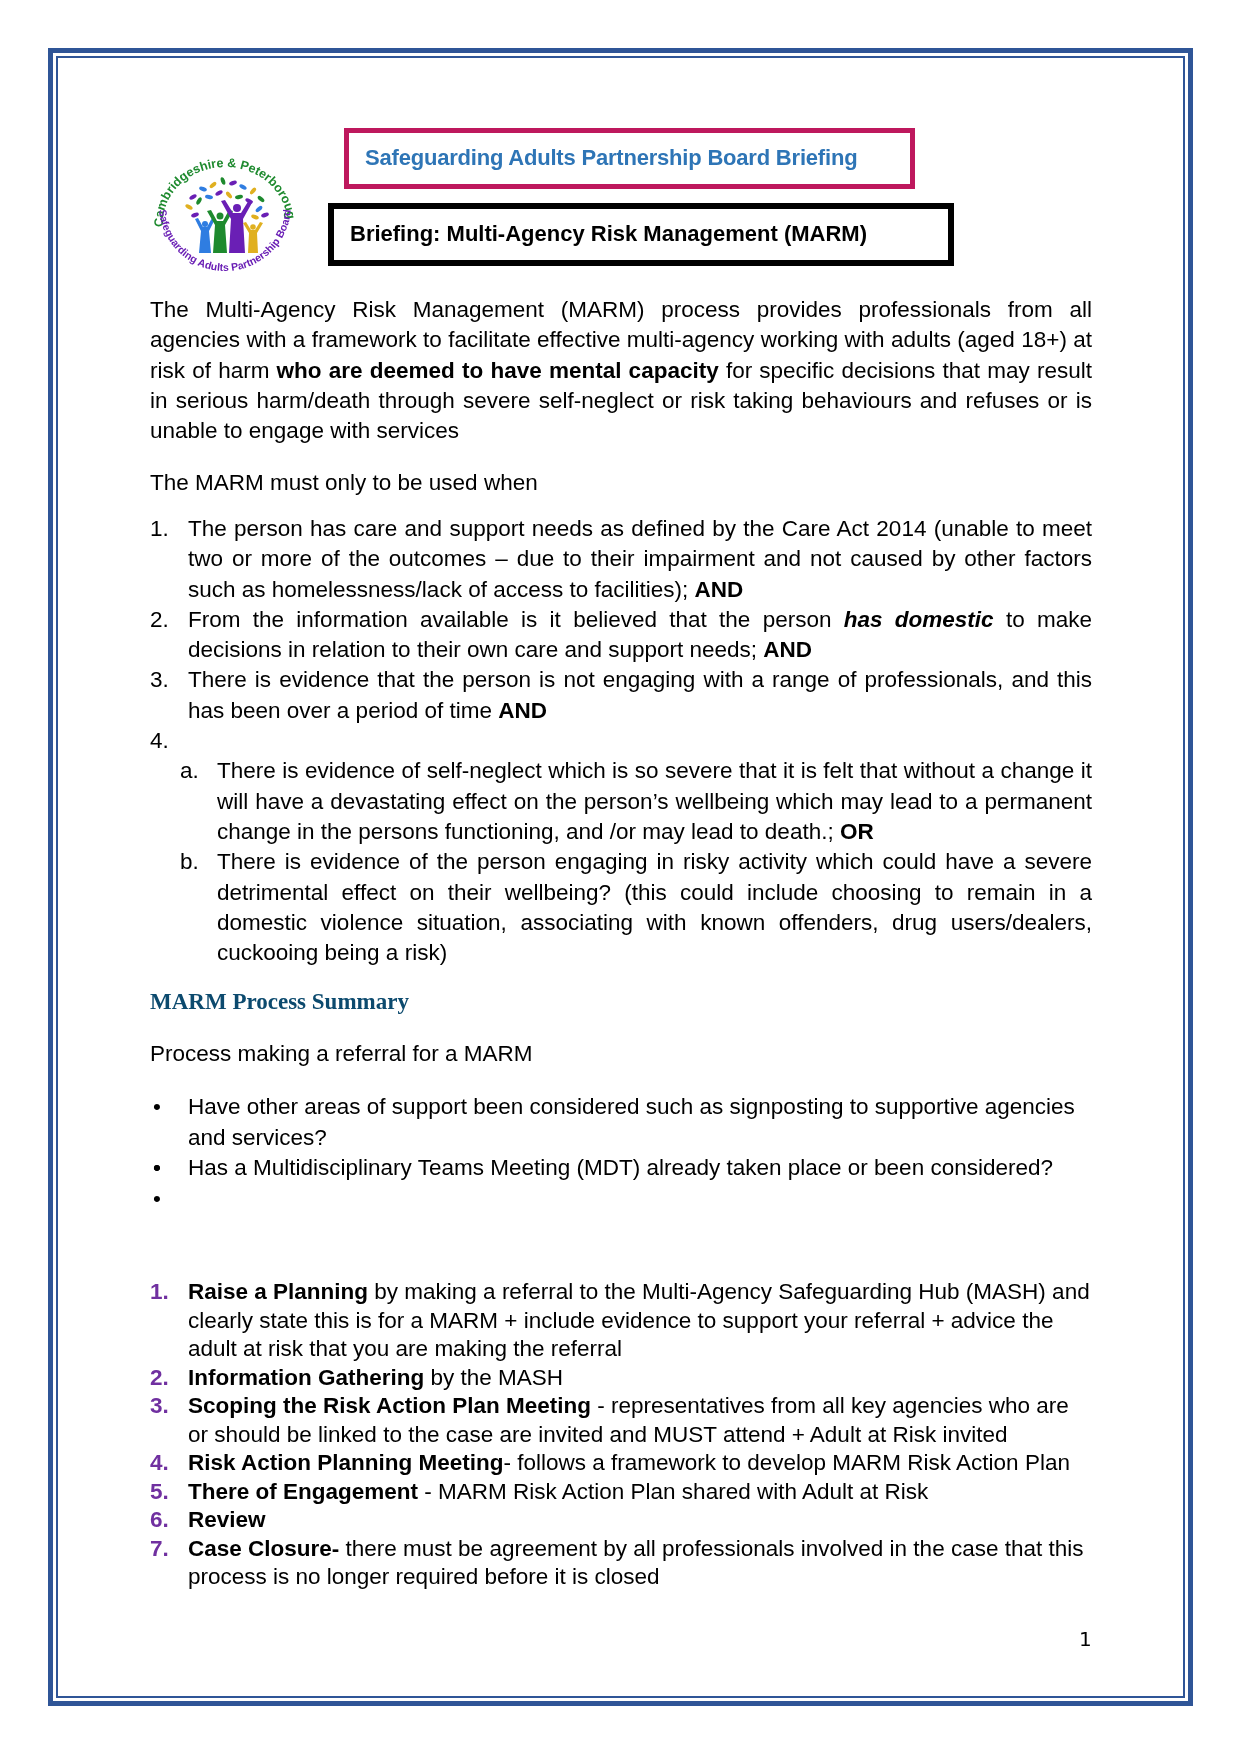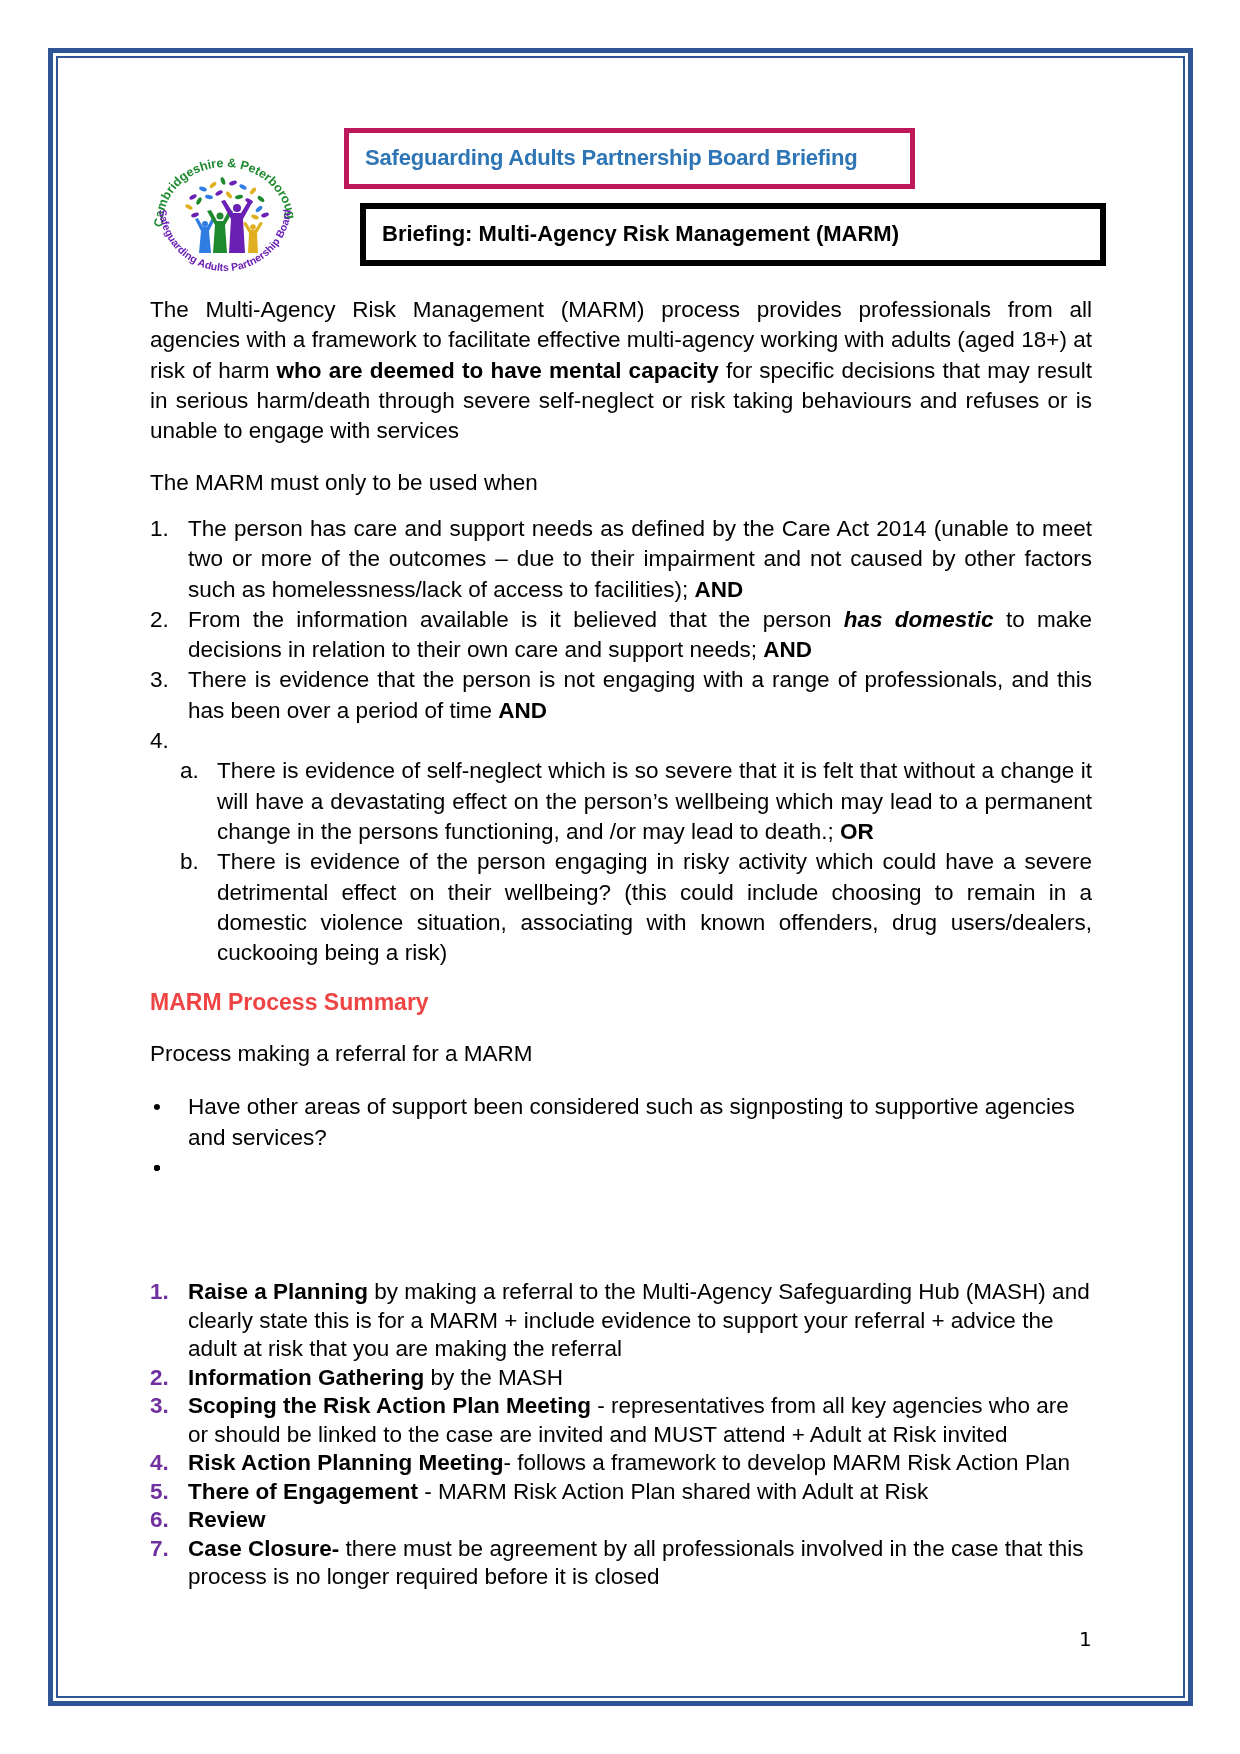--- a/index.html
+++ b/index.html
@@ -7,32 +7,32 @@
          font-family: "Liberation Sans", sans-serif; color: #000; }
   .border-outer { position: absolute; left: 48px; top: 48px; width: 1145px; height: 1658px;
                   border: 5px solid #2f5597; box-sizing: border-box; }
   .border-inner { position: absolute; left: 56px; top: 56px; width: 1129px; height: 1642px;
                   border: 2px solid #2f5597; box-sizing: border-box; }
   .logo { position: absolute; left: 145px; top: 145px; width: 160px; height: 140px; }
   .hdr-box1 { position: absolute; left: 344px; top: 128px; width: 571px; height: 61px;
               border: 5px solid #be185d; box-sizing: border-box; }
   .hdr-box1 span { position: absolute; left: 16px; top: 12px; font-size: 22px; font-weight: bold;
                    color: #2e75b6; letter-spacing: -0.2px; white-space: nowrap; }
-  .hdr-box2 { position: absolute; left: 360px; top: 203px; width: 746px; height: 63px;
+  .hdr-box2 { position: absolute; left: 328px; top: 203px; width: 626px; height: 63px;
               border: 6px solid #000; box-sizing: border-box; }
   .hdr-box2 span { position: absolute; left: 16px; top: 12px; font-size: 22px; font-weight: bold;
                    color: #000; white-space: nowrap; }
   .body { position: absolute; left: 150px; width: 942px; font-size: 22.5px; line-height: 30.3px; }
   .just { text-align: justify; }
   p { margin: 0; }
   .ol-item { position: relative; padding-left: 38px; text-align: justify; }
   .ol-item .num { position: absolute; left: 0; top: 0; }
   .sub-item { position: relative; padding-left: 67px; text-align: justify; }
   .sub-item .num { position: absolute; left: 30px; top: 0; }
-  .heading { color: #ef4444; font-size: 23px; font-weight: bold; }
+  .heading { color: #0c4a6e; font-size: 23px; font-weight: bold; font-family: Liberation Serif, serif; }
   .bullet { position: relative; padding-left: 38px; line-height: 30.5px; }
   .bullet .dot { position: absolute; left: 3px; top: 0; }
   .step { position: relative; padding-left: 38px; line-height: 28.5px; }
   .step .num { position: absolute; left: 0; top: 0; color: #7030a0; font-weight: bold; }
   .b { font-weight: bold; }
   .bi { font-weight: bold; font-style: italic; }
   .pagenum { position: absolute; left: 1079px; top: 1627px; font-size: 20px;
              font-family: "DejaVu Sans", sans-serif; }
 </style>
 </head>
@@ -140,20 +140,21 @@
 <div class="body" style="top:1092px;">
   <div class="bullet">
     <span class="dot">•</span>
     <span>Have other areas of support been considered such as signposting to supportive agencies and services?</span>
   </div>
   <div class="bullet">
     <span class="dot">•</span>
   </div>
   <div class="bullet">
     <span class="dot">•</span>
+    <span>Has a Multidisciplinary Teams Meeting (MDT) already taken place or been considered?</span>
   </div>
   <div class="bullet">
     <span class="dot">•</span>
   </div>
 </div>
 
 <div class="body" style="top:1278px;">
   <div class="step">
     <span class="num">1.</span>
     <span class="b">Raise a Planning</span><span> by making a referral to the Multi-Agency Safeguarding Hub (MASH) and clearly state this is for a MARM + include evidence to support your referral + advice the adult at risk that you are making the referral</span>

